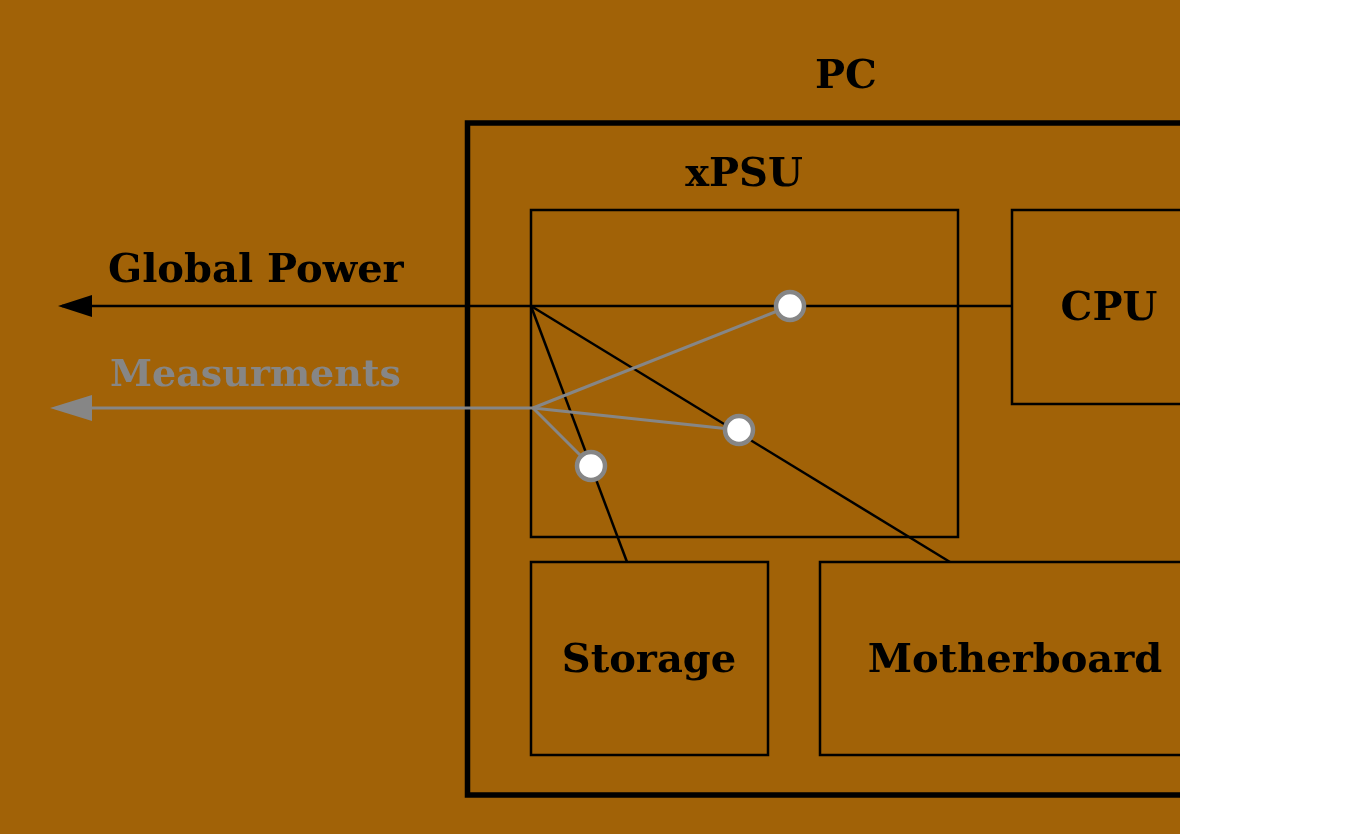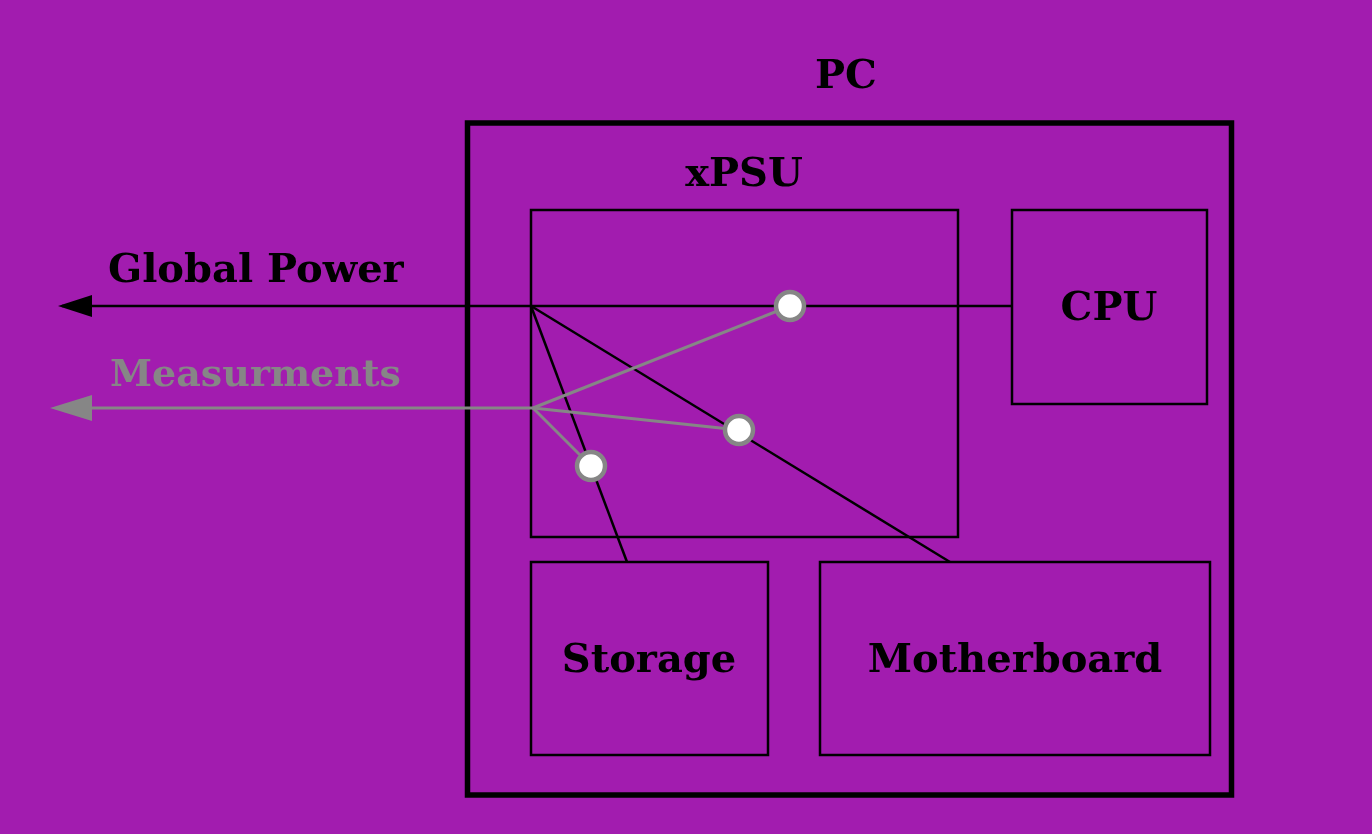--- a/index.html
+++ b/index.html
@@ -2,23 +2,23 @@
 <html><head>
   <meta charset="utf-8">
   <style>
     html, body {
       margin: 0;
       padding: 0;
       background: #ffffff;
     }
     .stage {
       position: relative;
-      width: 1372px;
+      width: 1180px;
       height: 834px;
-      background: #a21caf;
+      background: #a16207;
       overflow: hidden;
       font-family: "DejaVu Serif", serif;
     }
     svg { display: block; }
 
     .box {
       fill: none;
       stroke-width: 2.5px;
     }
     .box.thick {

